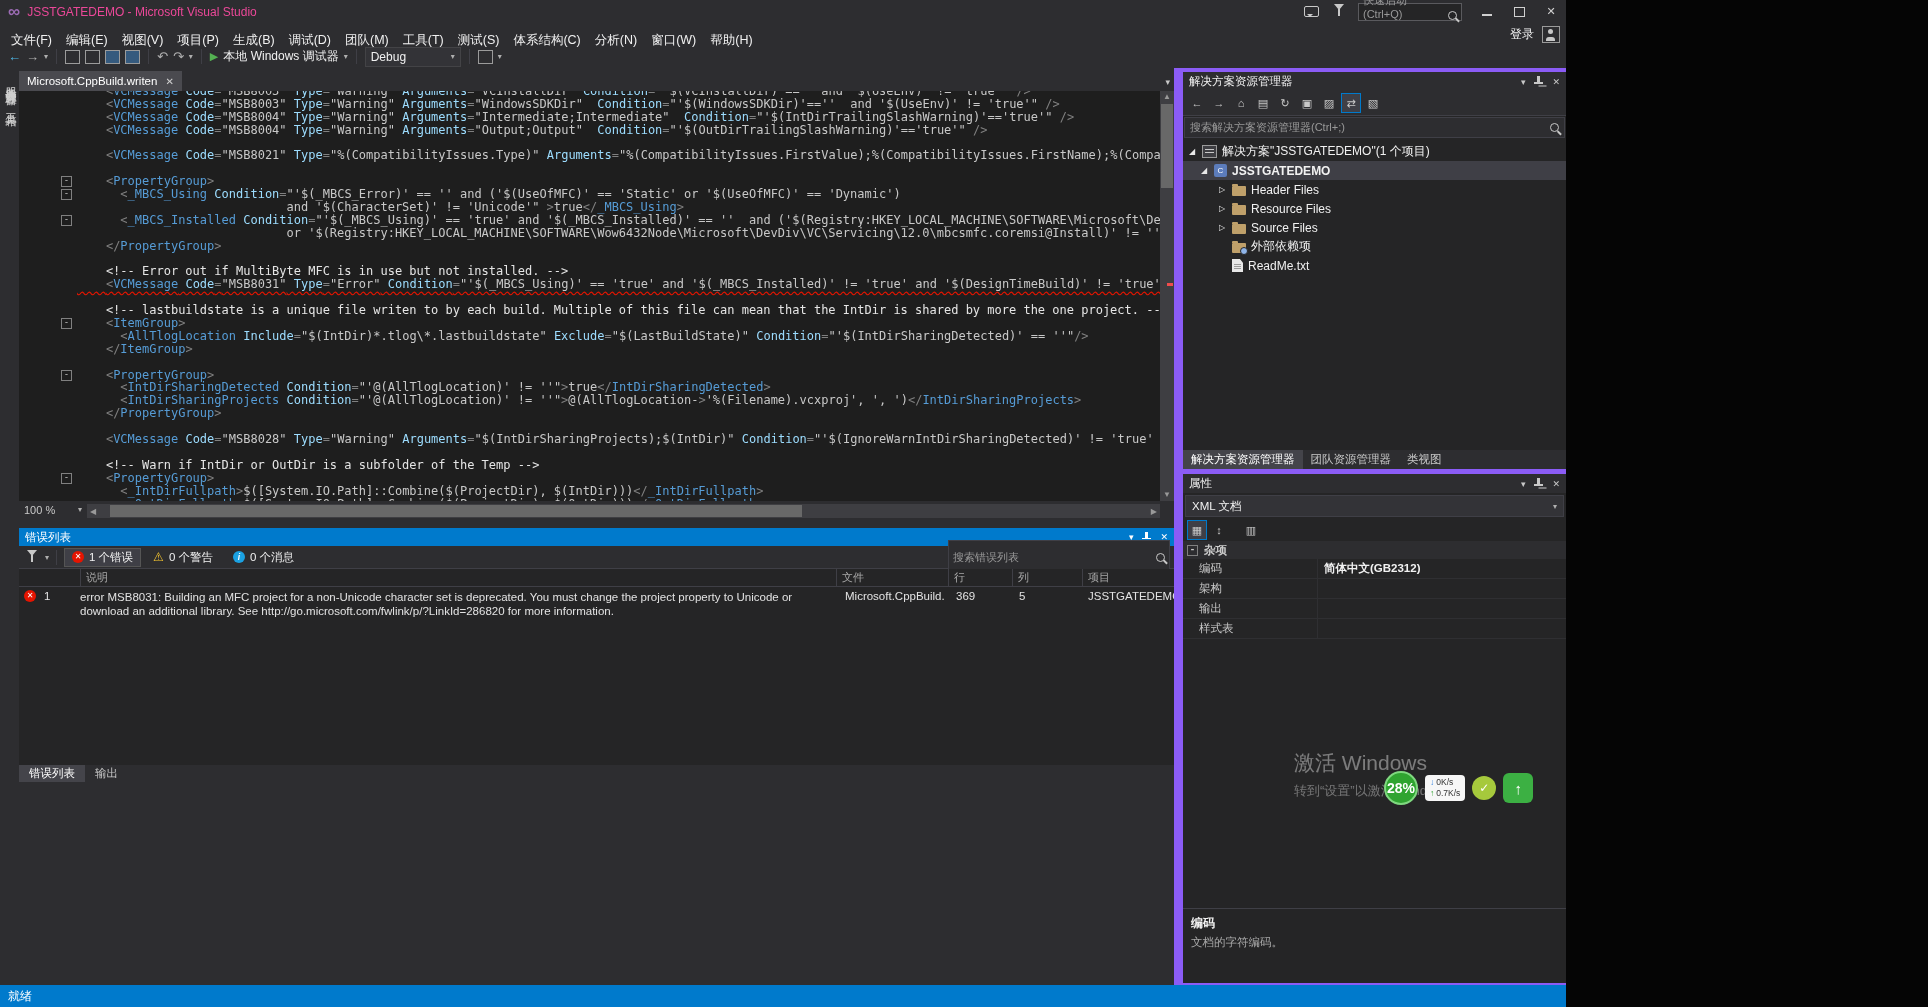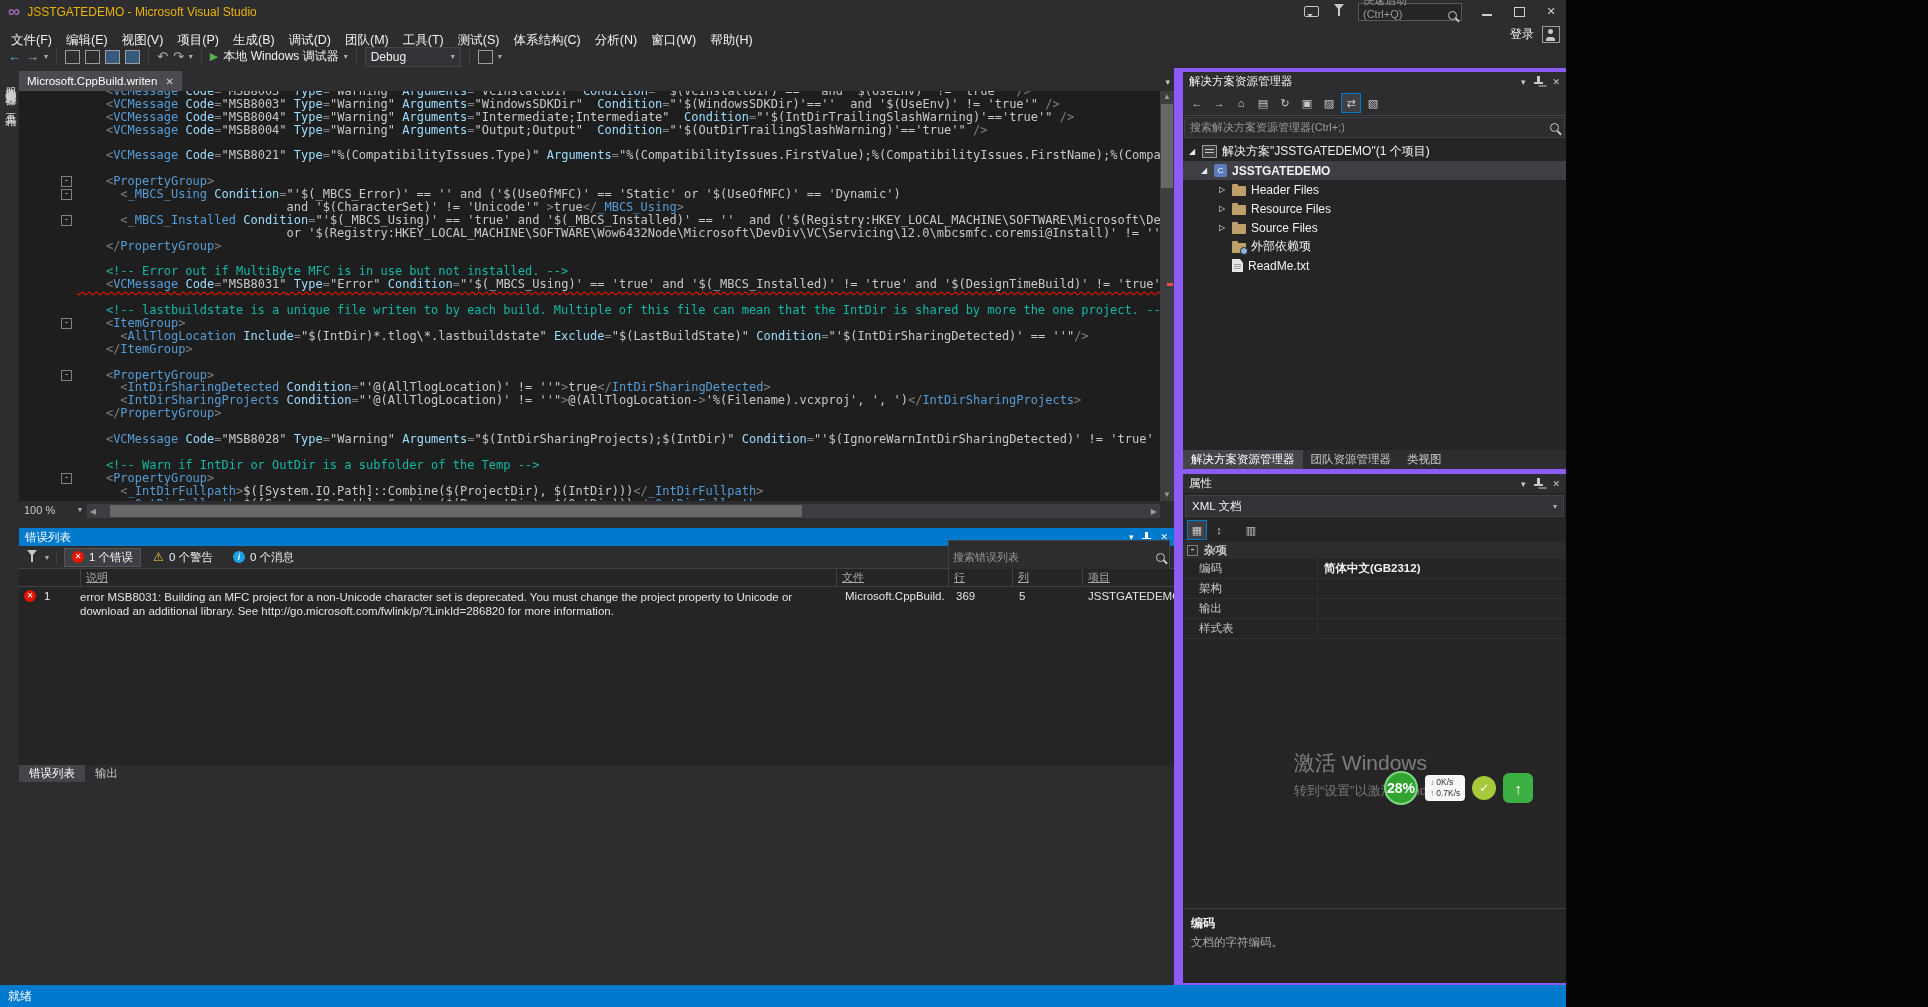--- a/index.html
+++ b/index.html
@@ -3,21 +3,21 @@
 <meta charset="utf-8">
 <style>
   html,body{margin:0;padding:0;background:#050505;width:1928px;height:1007px;overflow:hidden;
     font-family:"Liberation Sans","DejaVu Sans",sans-serif;-webkit-font-smoothing:antialiased;}
   .screen{position:relative;width:1928px;height:1007px;background:#050505;}
   .window{position:absolute;left:0;top:0;width:1566px;height:1007px;background:#2D2D30;overflow:hidden;}
 
   
   .titlebar{position:absolute;left:0;top:0;right:0;height:23px;background:#2D2D30;display:flex;align-items:center;}
   .vs-logo{color:#9B6BB3;font-size:17px;font-weight:bold;margin:0 7px 0 8px;line-height:20px;}
-  .title-text{color:#eab308;font-size:12px;}
+  .title-text{color:#ec4899;font-size:12px;}
   .tb-right{position:absolute;right:0;top:0;height:23px;display:flex;align-items:center;gap:10px;padding-right:4px;}
   .tb-ico{color:#C8C8C8;display:flex;align-items:center;justify-content:center;width:18px;height:18px;}
   .bubble{width:13px;height:9px;border:1px solid #C8C8C8;border-radius:2px;position:relative;}
   .bubble::after{content:"";position:absolute;left:2px;bottom:-4px;border:3px solid transparent;border-top-color:#C8C8C8;}
   .funnel{width:0;height:0;border:5px solid transparent;border-top:6px solid #C8C8C8;position:relative;top:-2px;}
   .funnel::after{content:"";position:absolute;left:-1px;top:-1px;width:2px;height:7px;background:#C8C8C8;}
   .quick-launch{width:94px;height:16px;border:1px solid #5A5A5E;background:#252526;color:#999;font-size:11px;
      display:flex;align-items:flex-end;justify-content:space-between;padding:0 4px;margin-right:4px;}
   .mag{width:7px;height:7px;border:1.5px solid #C8C8C8;border-radius:50%;position:relative;flex:none;}
   .mag::after{content:"";position:absolute;width:5px;height:1.5px;background:#C8C8C8;transform:rotate(45deg);right:-4px;bottom:-2px;}
@@ -55,21 +55,21 @@
   .doc-tab{height:20px;background:#4A4A4F;color:#FFF;font-size:11.5px;display:flex;align-items:center;gap:8px;padding:0 8px;}
   .tab-close{color:#D0D0D0;font-size:10px;}
   .tabstrip-right{position:absolute;right:4px;bottom:4px;color:#C8C8C8;font-size:9px;display:flex;gap:8px;}
   .code-wrap{position:absolute;left:0;top:23px;right:0;bottom:17px;overflow:hidden;background:#1E1E1E;}
   #code-lines{margin-top:-6px;}
   .code-line{display:flex;height:12.9px;white-space:pre;}
   .ln-margin{width:58px;flex:none;position:relative;}
   .fold-box{position:absolute;right:5px;top:1px;width:9px;height:9px;border:1px solid #808080;color:#C8C8C8;
      font-size:9px;line-height:7px;text-align:center;background:#1E1E1E;font-family:"DejaVu Sans Mono",monospace;}
   .ln-text{font-family:"DejaVu Sans Mono","Liberation Mono",monospace;font-size:12px;line-height:12.9px;color:#C8C8C8;}
-  .tk-tag{color:#569CD6;} .tk-attr{color:#9CDCFE;} .tk-str{color:#C8C8C8;} .tk-pun{color:#808080;} .tk-com{color:#14b8a6;}
+  .tk-tag{color:#569CD6;} .tk-attr{color:#9CDCFE;} .tk-str{color:#C8C8C8;} .tk-pun{color:#808080;} .tk-com{color:#e5e5e5;}
   .squiggle{text-decoration:underline;text-decoration-style:wavy;text-decoration-color:#E51400;text-underline-offset:2px;}
   .vscroll{position:absolute;right:0;top:23px;width:14px;bottom:17px;background:#3E3E42;}
   .vs-arrow{display:block;text-align:center;color:#999;font-size:8px;line-height:12px;}
   .vthumb{position:absolute;left:1px;right:1px;top:13px;height:84px;background:#686868;}
   .vmark{position:absolute;left:7px;right:1px;height:3px;background:#F14C4C;top:192px;}
   .editor-bottom{position:absolute;left:0;bottom:0;right:0;height:17px;background:#2D2D30;display:flex;align-items:flex-end;}
   .zoom{width:58px;height:17px;display:flex;align-items:center;justify-content:space-between;padding:0 5px;color:#C8C8C8;font-size:11px;flex:none;}
   .hscroll{flex:1;height:14px;background:#3E3E42;display:flex;align-items:center;margin-right:14px;}
   .harrow{color:#999;font-size:8px;padding:0 3px;}
   .htrack{flex:1;height:14px;position:relative;}
@@ -84,21 +84,21 @@
   .pin::after{content:"";position:absolute;left:0;top:6px;width:9px;height:1.5px;background:currentColor;box-shadow:4px 3px 0 -0.5px currentColor;}
   .el-toolbar{height:22px;background:#2D2D30;display:flex;align-items:center;gap:4px;padding:0 4px;flex:none;border-bottom:1px solid #3F3F46;}
   .el-btn{display:flex;align-items:center;gap:5px;color:#F1F1F1;font-size:11.5px;padding:1px 7px;border:1px solid transparent;}
   .el-btn.active{background:#3F3F46;border-color:#555;}
   .err-ico{width:12px;height:12px;border-radius:50%;background:#E51400;color:#FFF;font-size:8px;line-height:12px;text-align:center;flex:none;}
   .warn-ico{color:#FDCB2F;font-size:12px;line-height:12px;}
   .info-ico{width:12px;height:12px;border-radius:50%;background:#1BA1E2;color:#FFF;font-size:8.5px;line-height:12px;text-align:center;font-style:italic;font-weight:bold;}
   .el-search{margin-left:auto;width:212px;height:16px;border:1px solid #3F3F46;background:#2D2D30;color:#999;font-size:11px;
      display:flex;align-items:center;justify-content:space-between;padding:8px 4px;}
   .el-header{height:17px;display:flex;background:#252526;color:#A8A8A8;font-size:11px;border-bottom:1px solid #3F3F46;flex:none;}
-  .el-header .cell{border-right:1px solid #3F3F46;display:flex;align-items:center;padding-left:5px;text-decoration:underline;}
+  .el-header .cell{border-right:1px solid #3F3F46;display:flex;align-items:center;padding-left:5px;}
   .cell.c0{width:56px;flex:none;}
   .cell.cdesc{flex:1;min-width:0;}
   .cell.cfile{width:106px;flex:none;}
   .cell.cline{width:58px;flex:none;}
   .cell.ccol{width:64px;flex:none;}
   .cell.cproj{width:86px;flex:none;border-right:none !important;}
   .el-body{flex:1;background:#252526;overflow:hidden;}
   .el-row{display:flex;color:#E2E2E2;font-size:11.5px;padding-top:3px;}
   .el-row .cell{padding-left:5px;align-items:flex-start;display:flex;}
   .el-num{display:flex;align-items:flex-start;gap:8px;padding-left:5px;width:51px;flex:none;}

